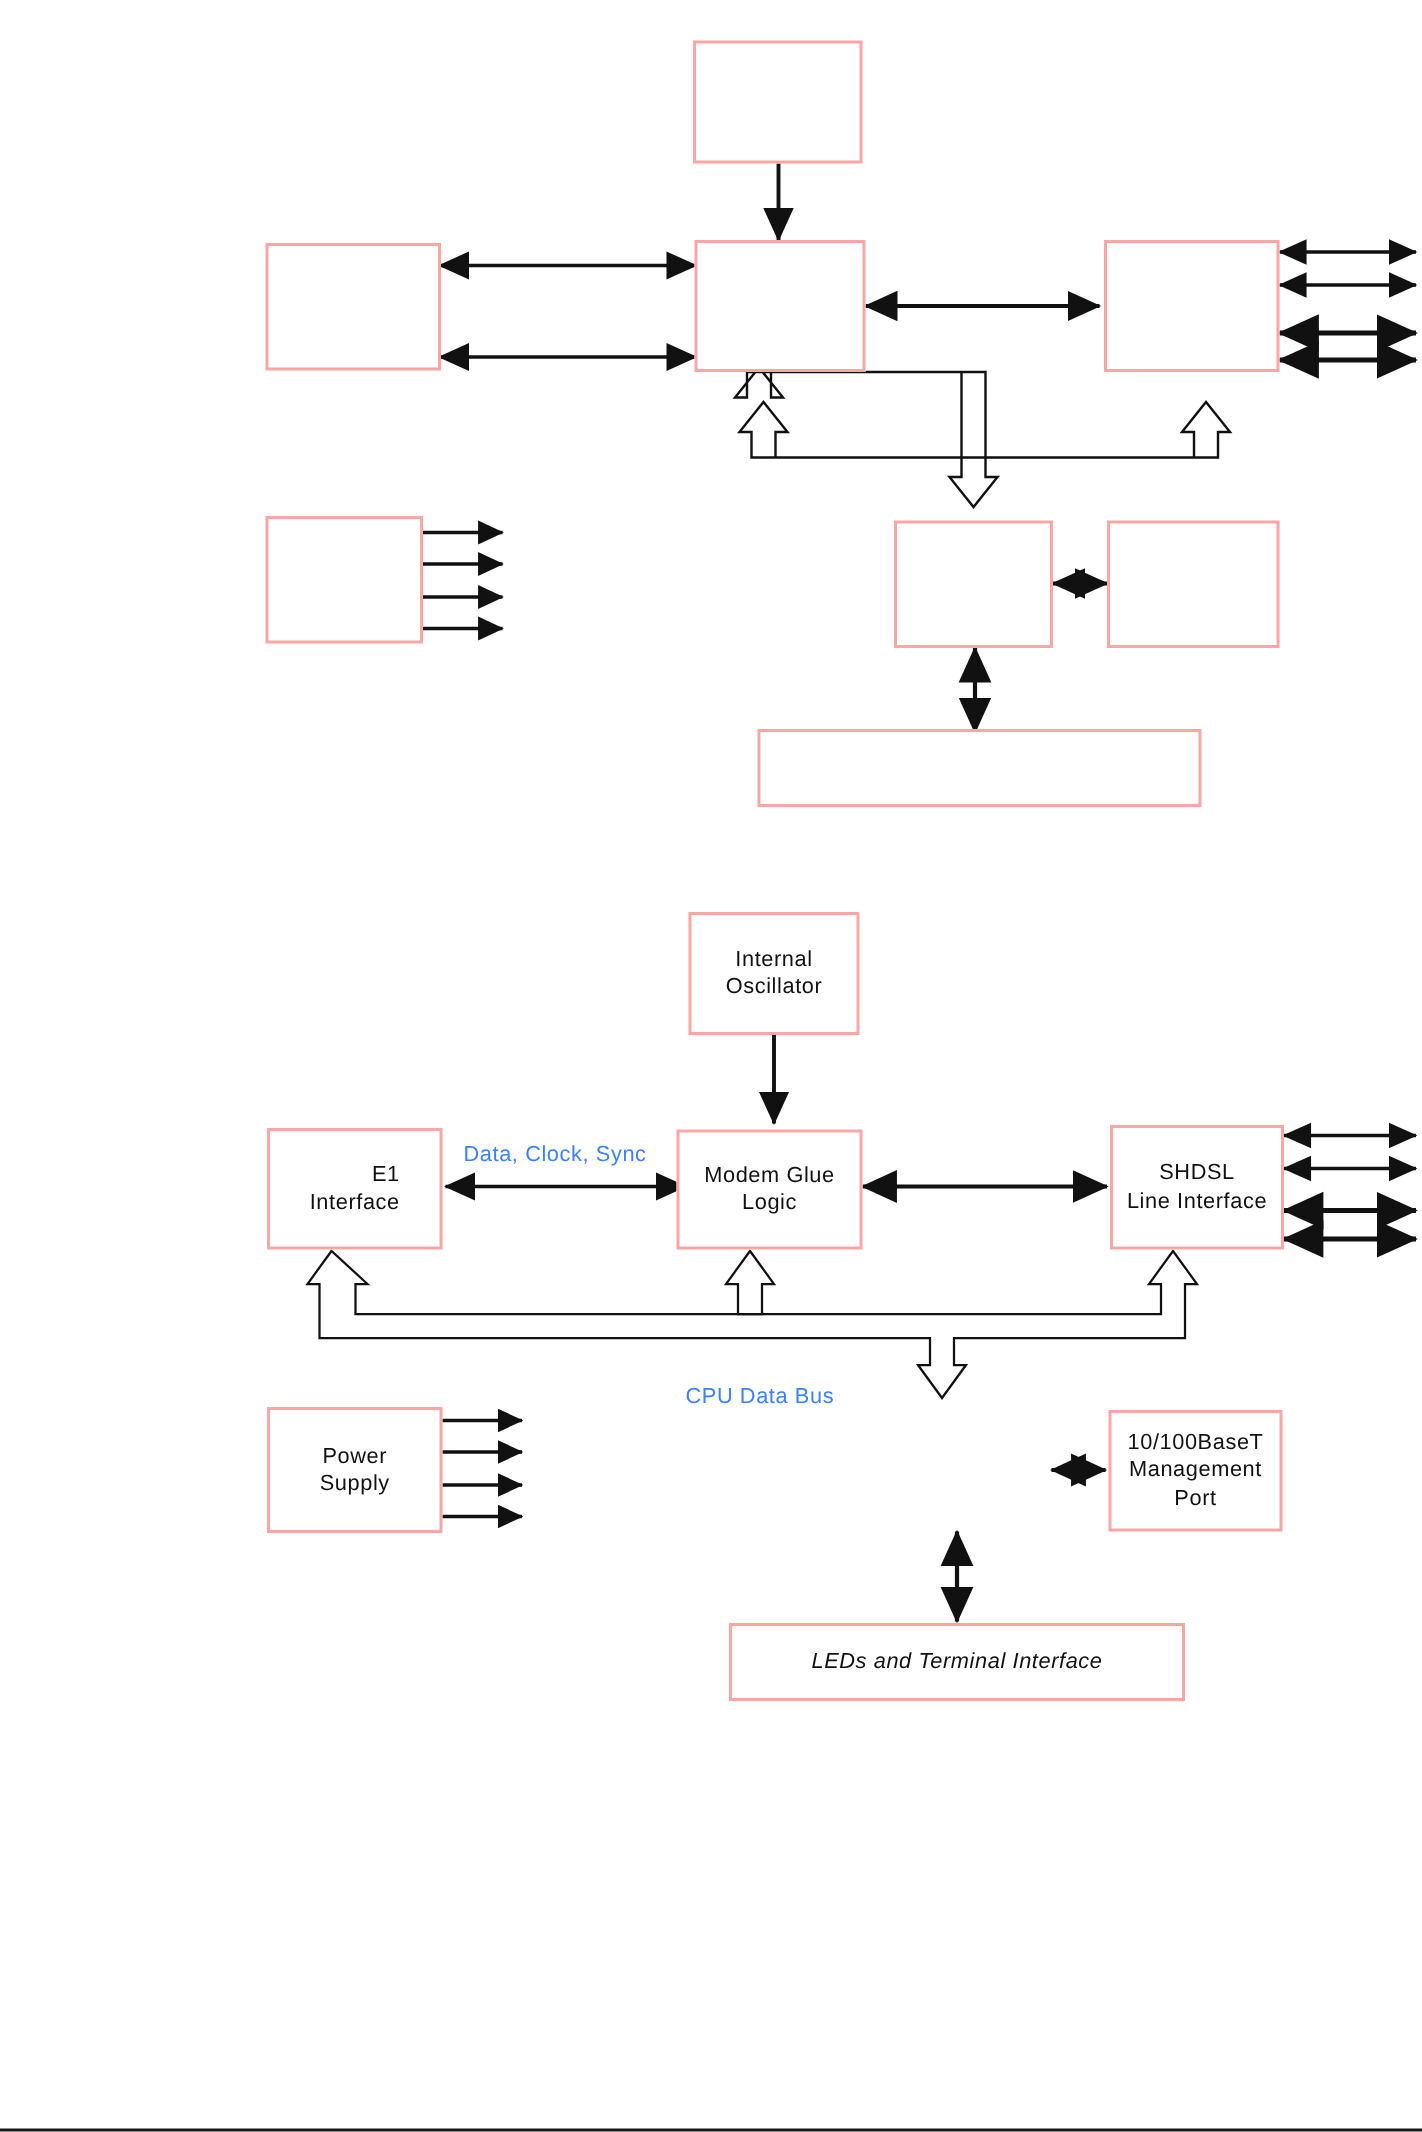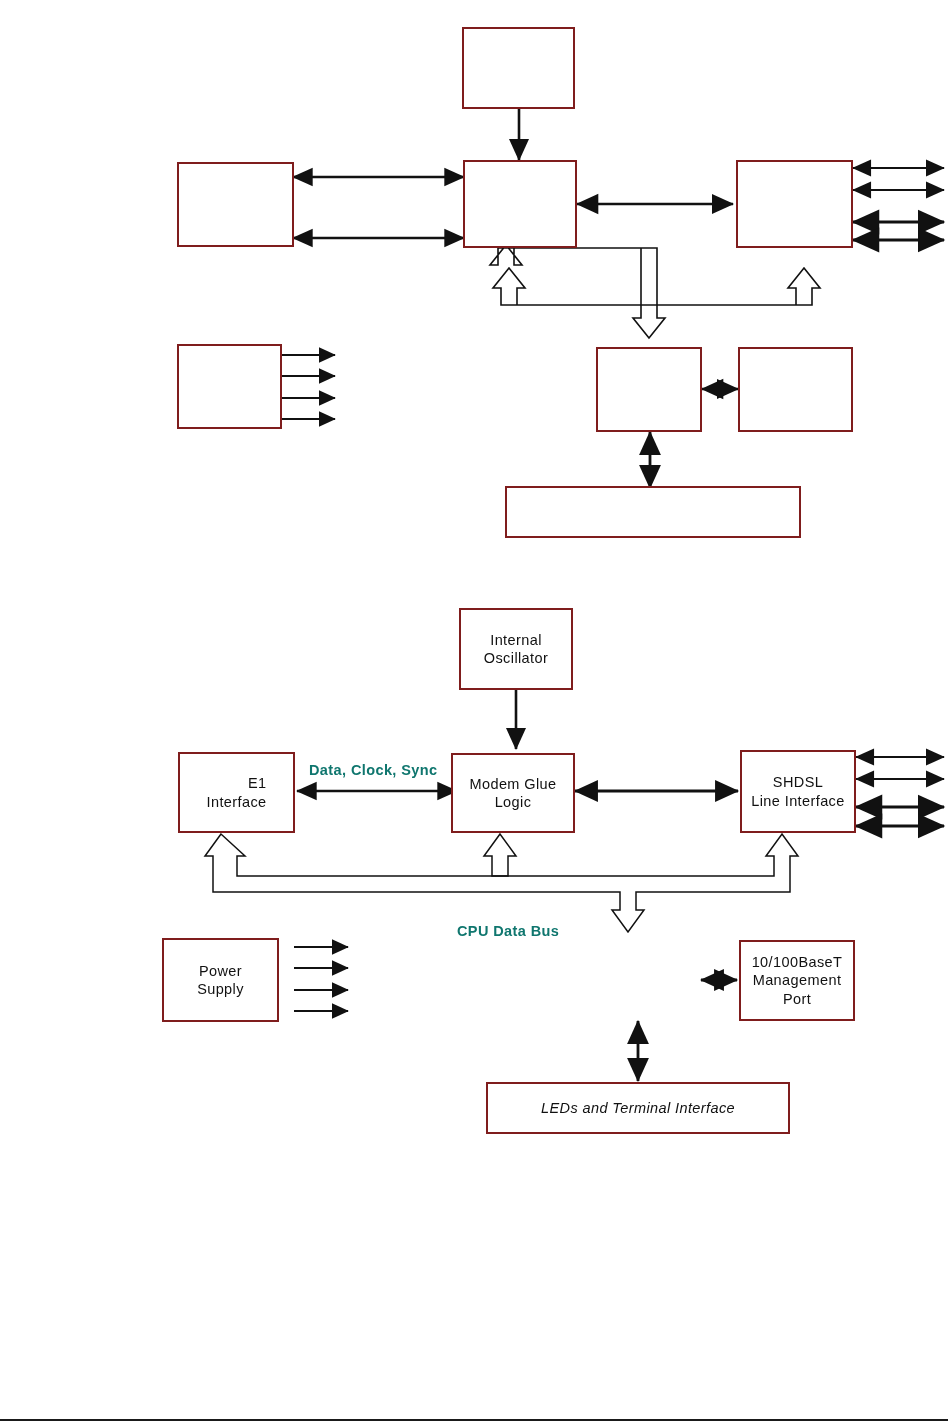--- a/index.html
+++ b/index.html
@@ -1,23 +1,23 @@
 <!DOCTYPE html>
 <html><head>
 <meta charset="utf-8">
 <style>
   html,body{margin:0;padding:0;background:#ffffff;}
   body{width:948px;height:1421px;position:relative;overflow:hidden;
        font-family:"Liberation Sans","DejaVu Sans",sans-serif;color:#000;}
   .canvas{position:absolute;left:0;top:0;width:948px;height:1421px;}
-  .blk{position:absolute;box-sizing:border-box;border:2px solid #7f1d1d;background:#fff;
+  .blk{position:absolute;box-sizing:border-box;border:2px solid #fca5a5;background:#fff;
        display:flex;align-items:center;justify-content:center;text-align:center;
        font-size:14.5px;line-height:1.25;letter-spacing:.4px;color:#111;}
   .blk.empty{border-width:2.5px;}
-  .lbl{position:absolute;font-size:14.5px;letter-spacing:.4px;color:#0f766e;white-space:nowrap;font-weight:bold;}
+  .lbl{position:absolute;font-size:14.5px;letter-spacing:.4px;color:#3b82f6;white-space:nowrap;}
   svg{position:absolute;left:0;top:0;overflow:visible;}
   .footline{position:absolute;left:0;bottom:0;width:948px;height:2px;background:#1a1a1a;}
 </style>
 </head>
 <body>
 
 <div class="canvas">
 
   <svg width="948" height="1421">
     <defs>
@@ -114,21 +114,21 @@
   <div class="blk" style="left:451px;top:753px;width:124px;height:80px;">
     <span style="white-space:pre-line;">Modem Glue
 Logic</span>
   </div>
 
   <div class="blk" style="left:740px;top:750px;width:116px;height:83px;">
     <span style="white-space:pre-line;">SHDSL
 Line  Interface</span>
   </div>
 
-  <div class="blk" style="left:162px;top:938px;width:117px;height:84px;">
+  <div class="blk" style="left:178px;top:938px;width:117px;height:84px;">
     <span style="white-space:pre-line;">Power
 Supply</span>
   </div>
 
 
   <div class="blk" style="left:739px;top:940px;width:116px;height:81px;">
     <span style="white-space:pre-line;">10/100BaseT
 Management
 Port</span>
   </div>

